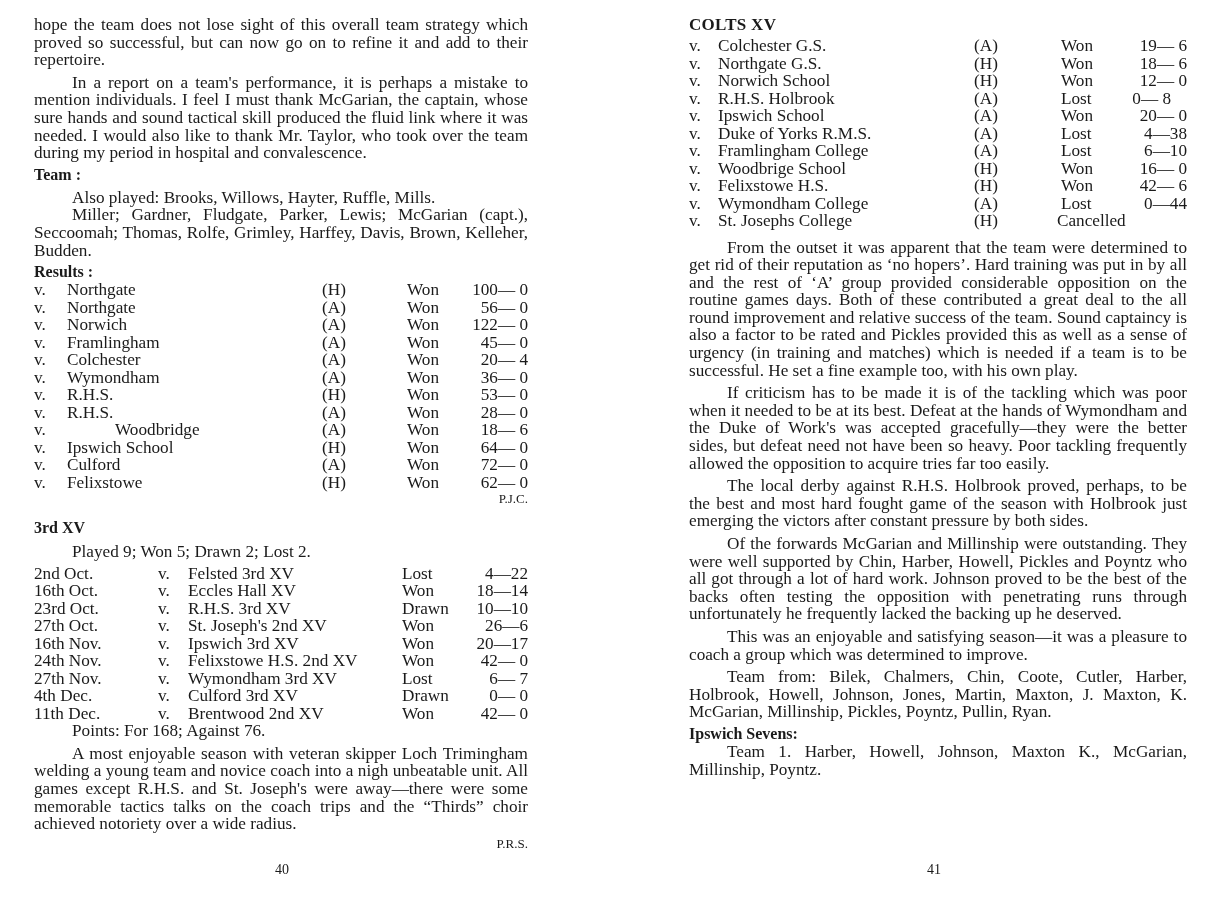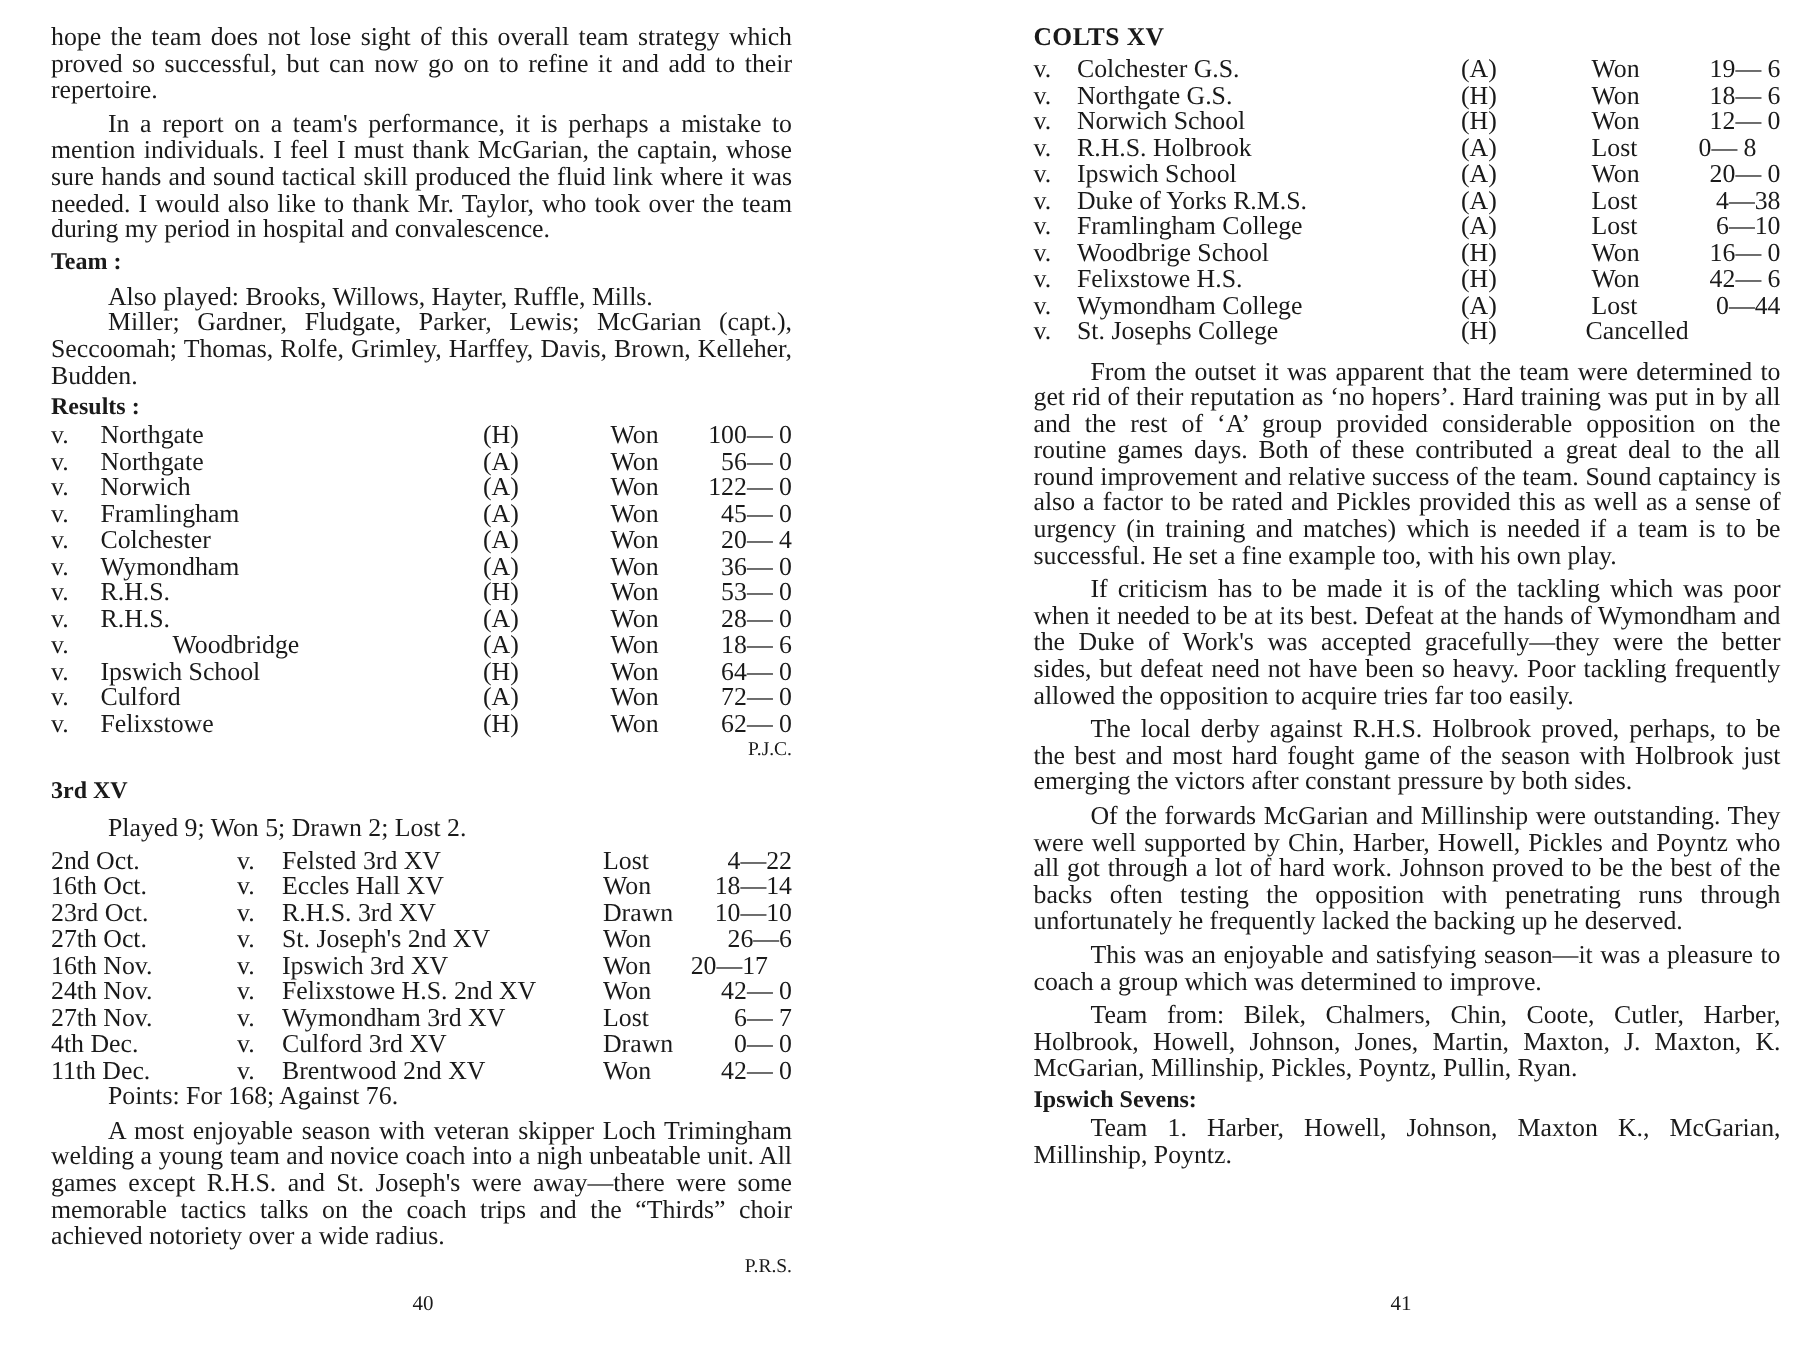--- a/index.html
+++ b/index.html
@@ -148,21 +148,21 @@
         <span style="left: 124px;">v.</span>
         <span style="left: 154px;">St. Joseph's 2nd XV</span>
         <span style="left: 368px;">Won</span>
         <span style="right: 0px;">26—6</span>
       </div>
       <div class="row">
         <span style="left: 0px;">16th Nov.</span>
         <span style="left: 124px;">v.</span>
         <span style="left: 154px;">Ipswich 3rd XV</span>
         <span style="left: 368px;">Won</span>
-        <span style="right: 16px;">20—17</span>
+        <span style="right: 0px;">20—17</span>
       </div>
       <div class="row">
         <span style="left: 0px;">24th Nov.</span>
         <span style="left: 124px;">v.</span>
         <span style="left: 154px;">Felixstowe H.S. 2nd XV</span>
         <span style="left: 368px;">Won</span>
         <span style="right: 0px;">42— 0</span>
       </div>
       <div class="row">
         <span style="left: 0px; text-align: center;">27th Nov.</span>

